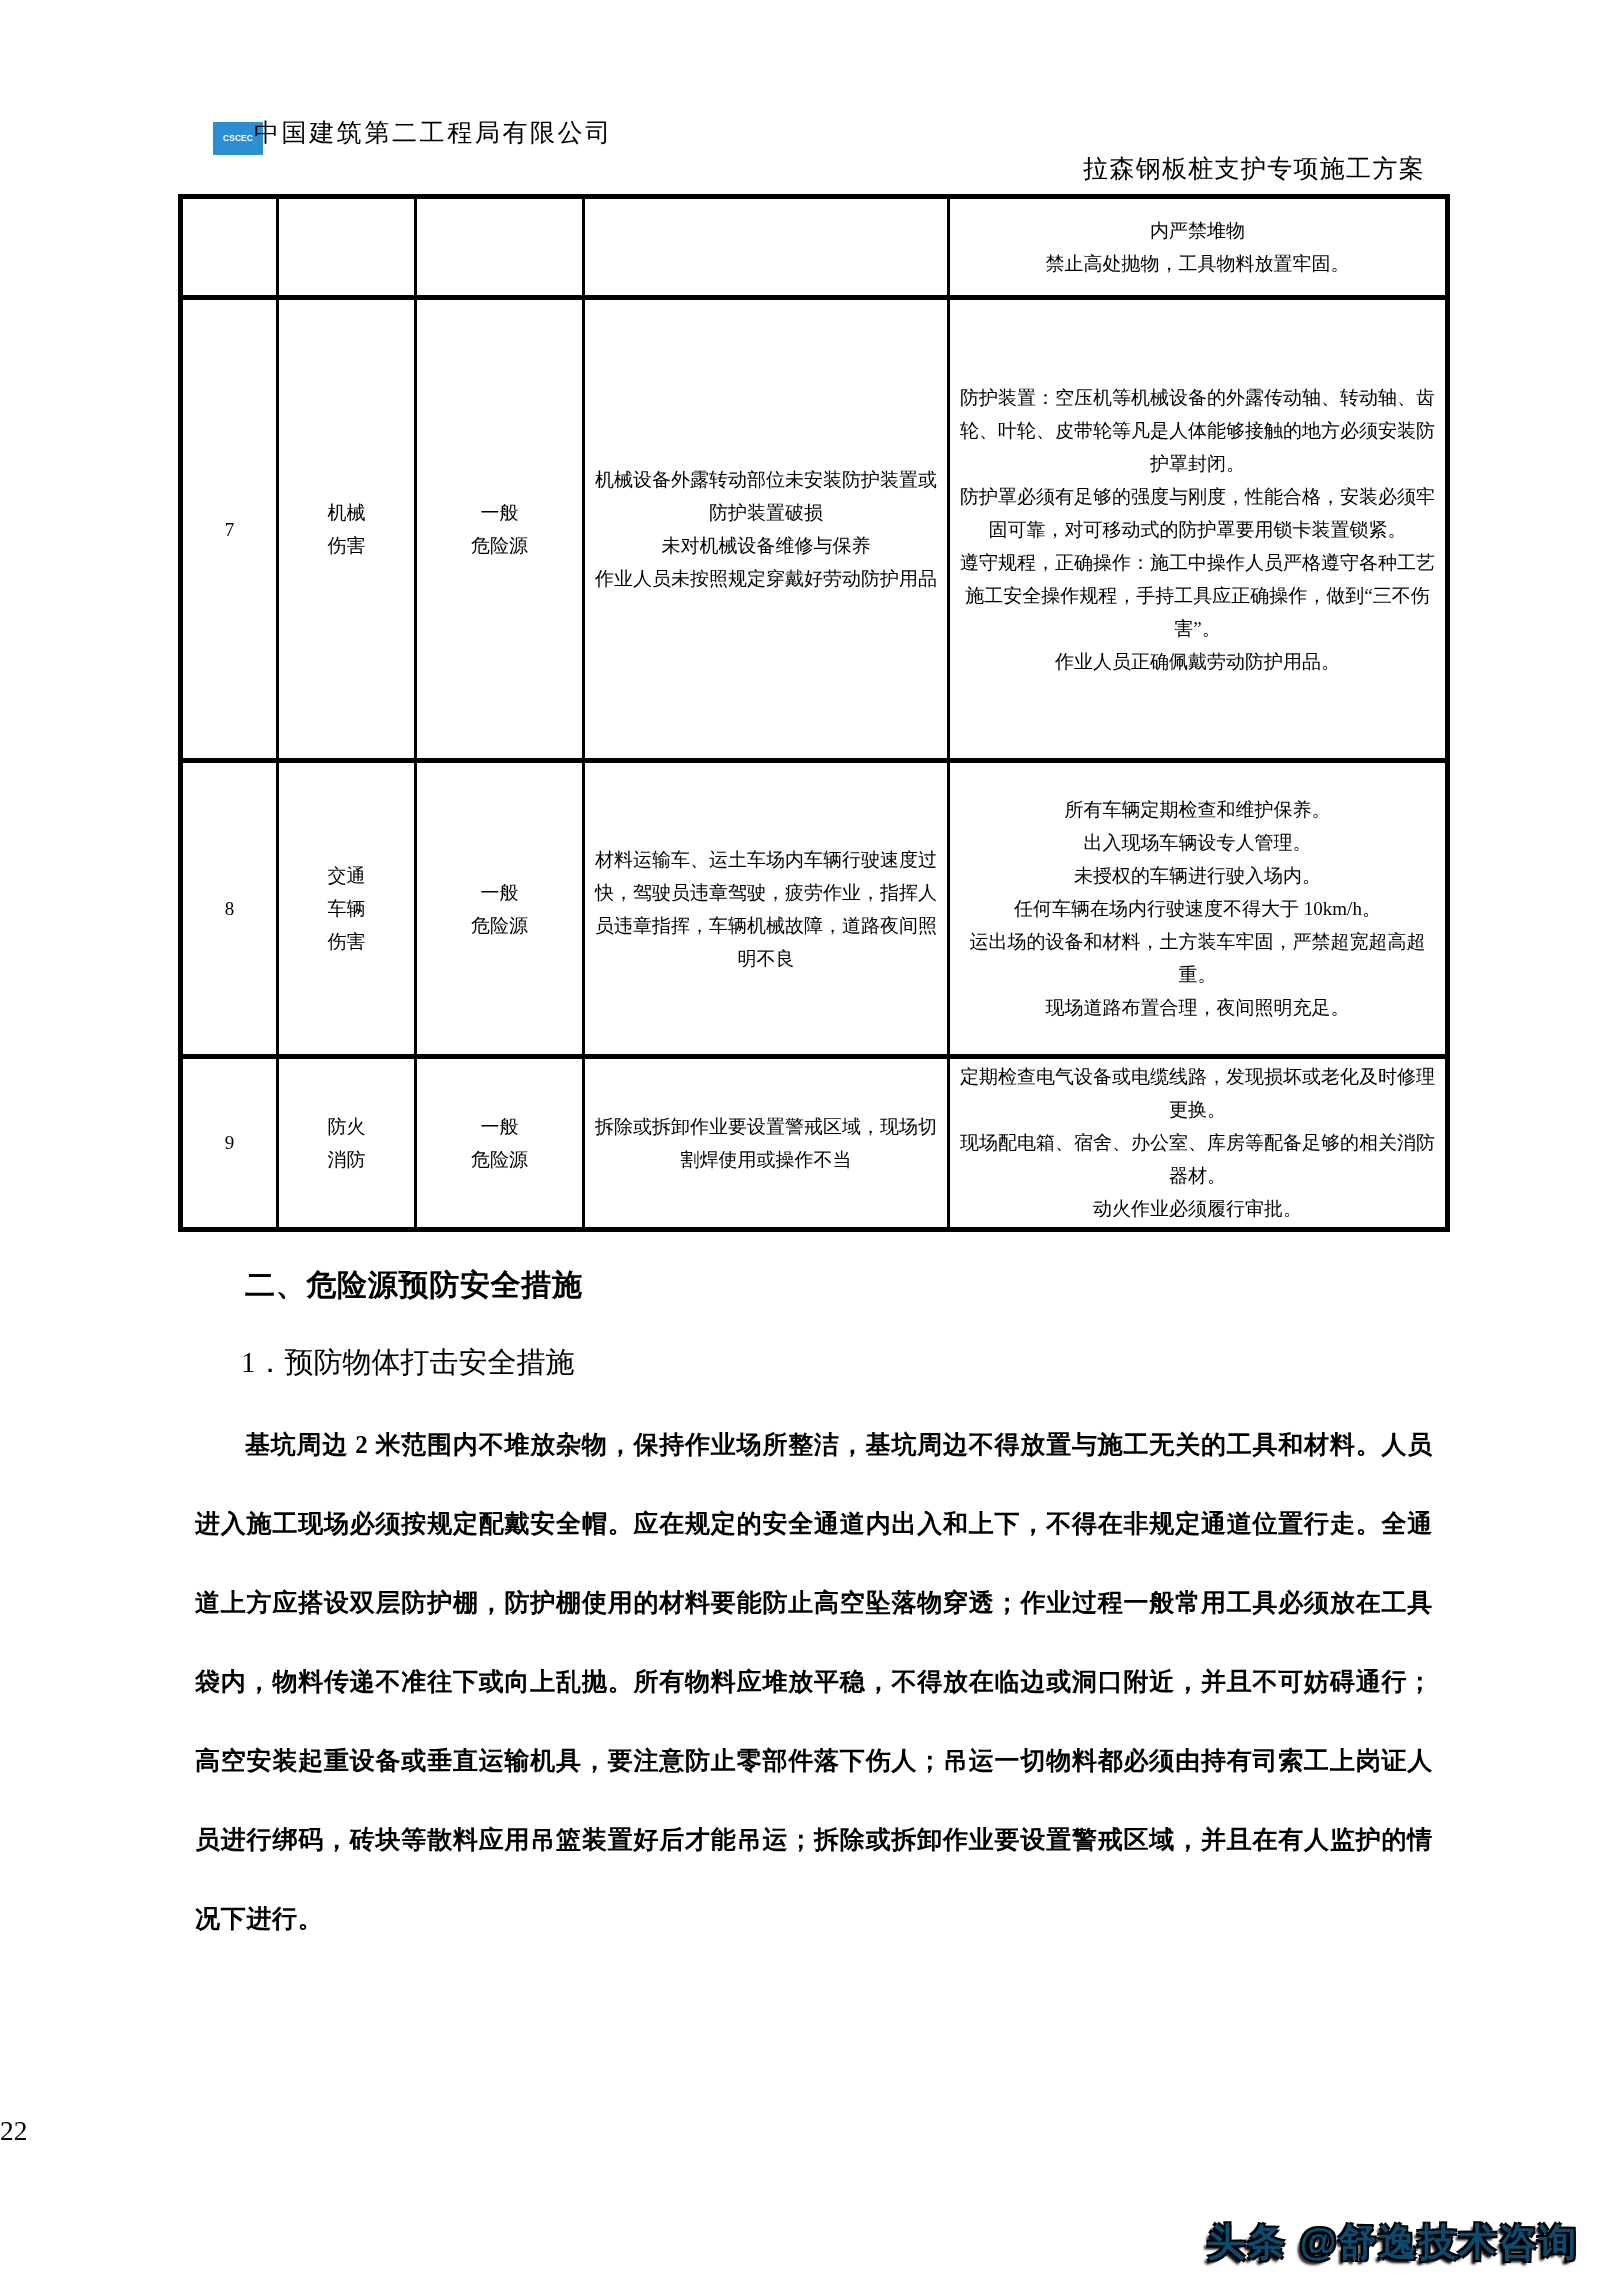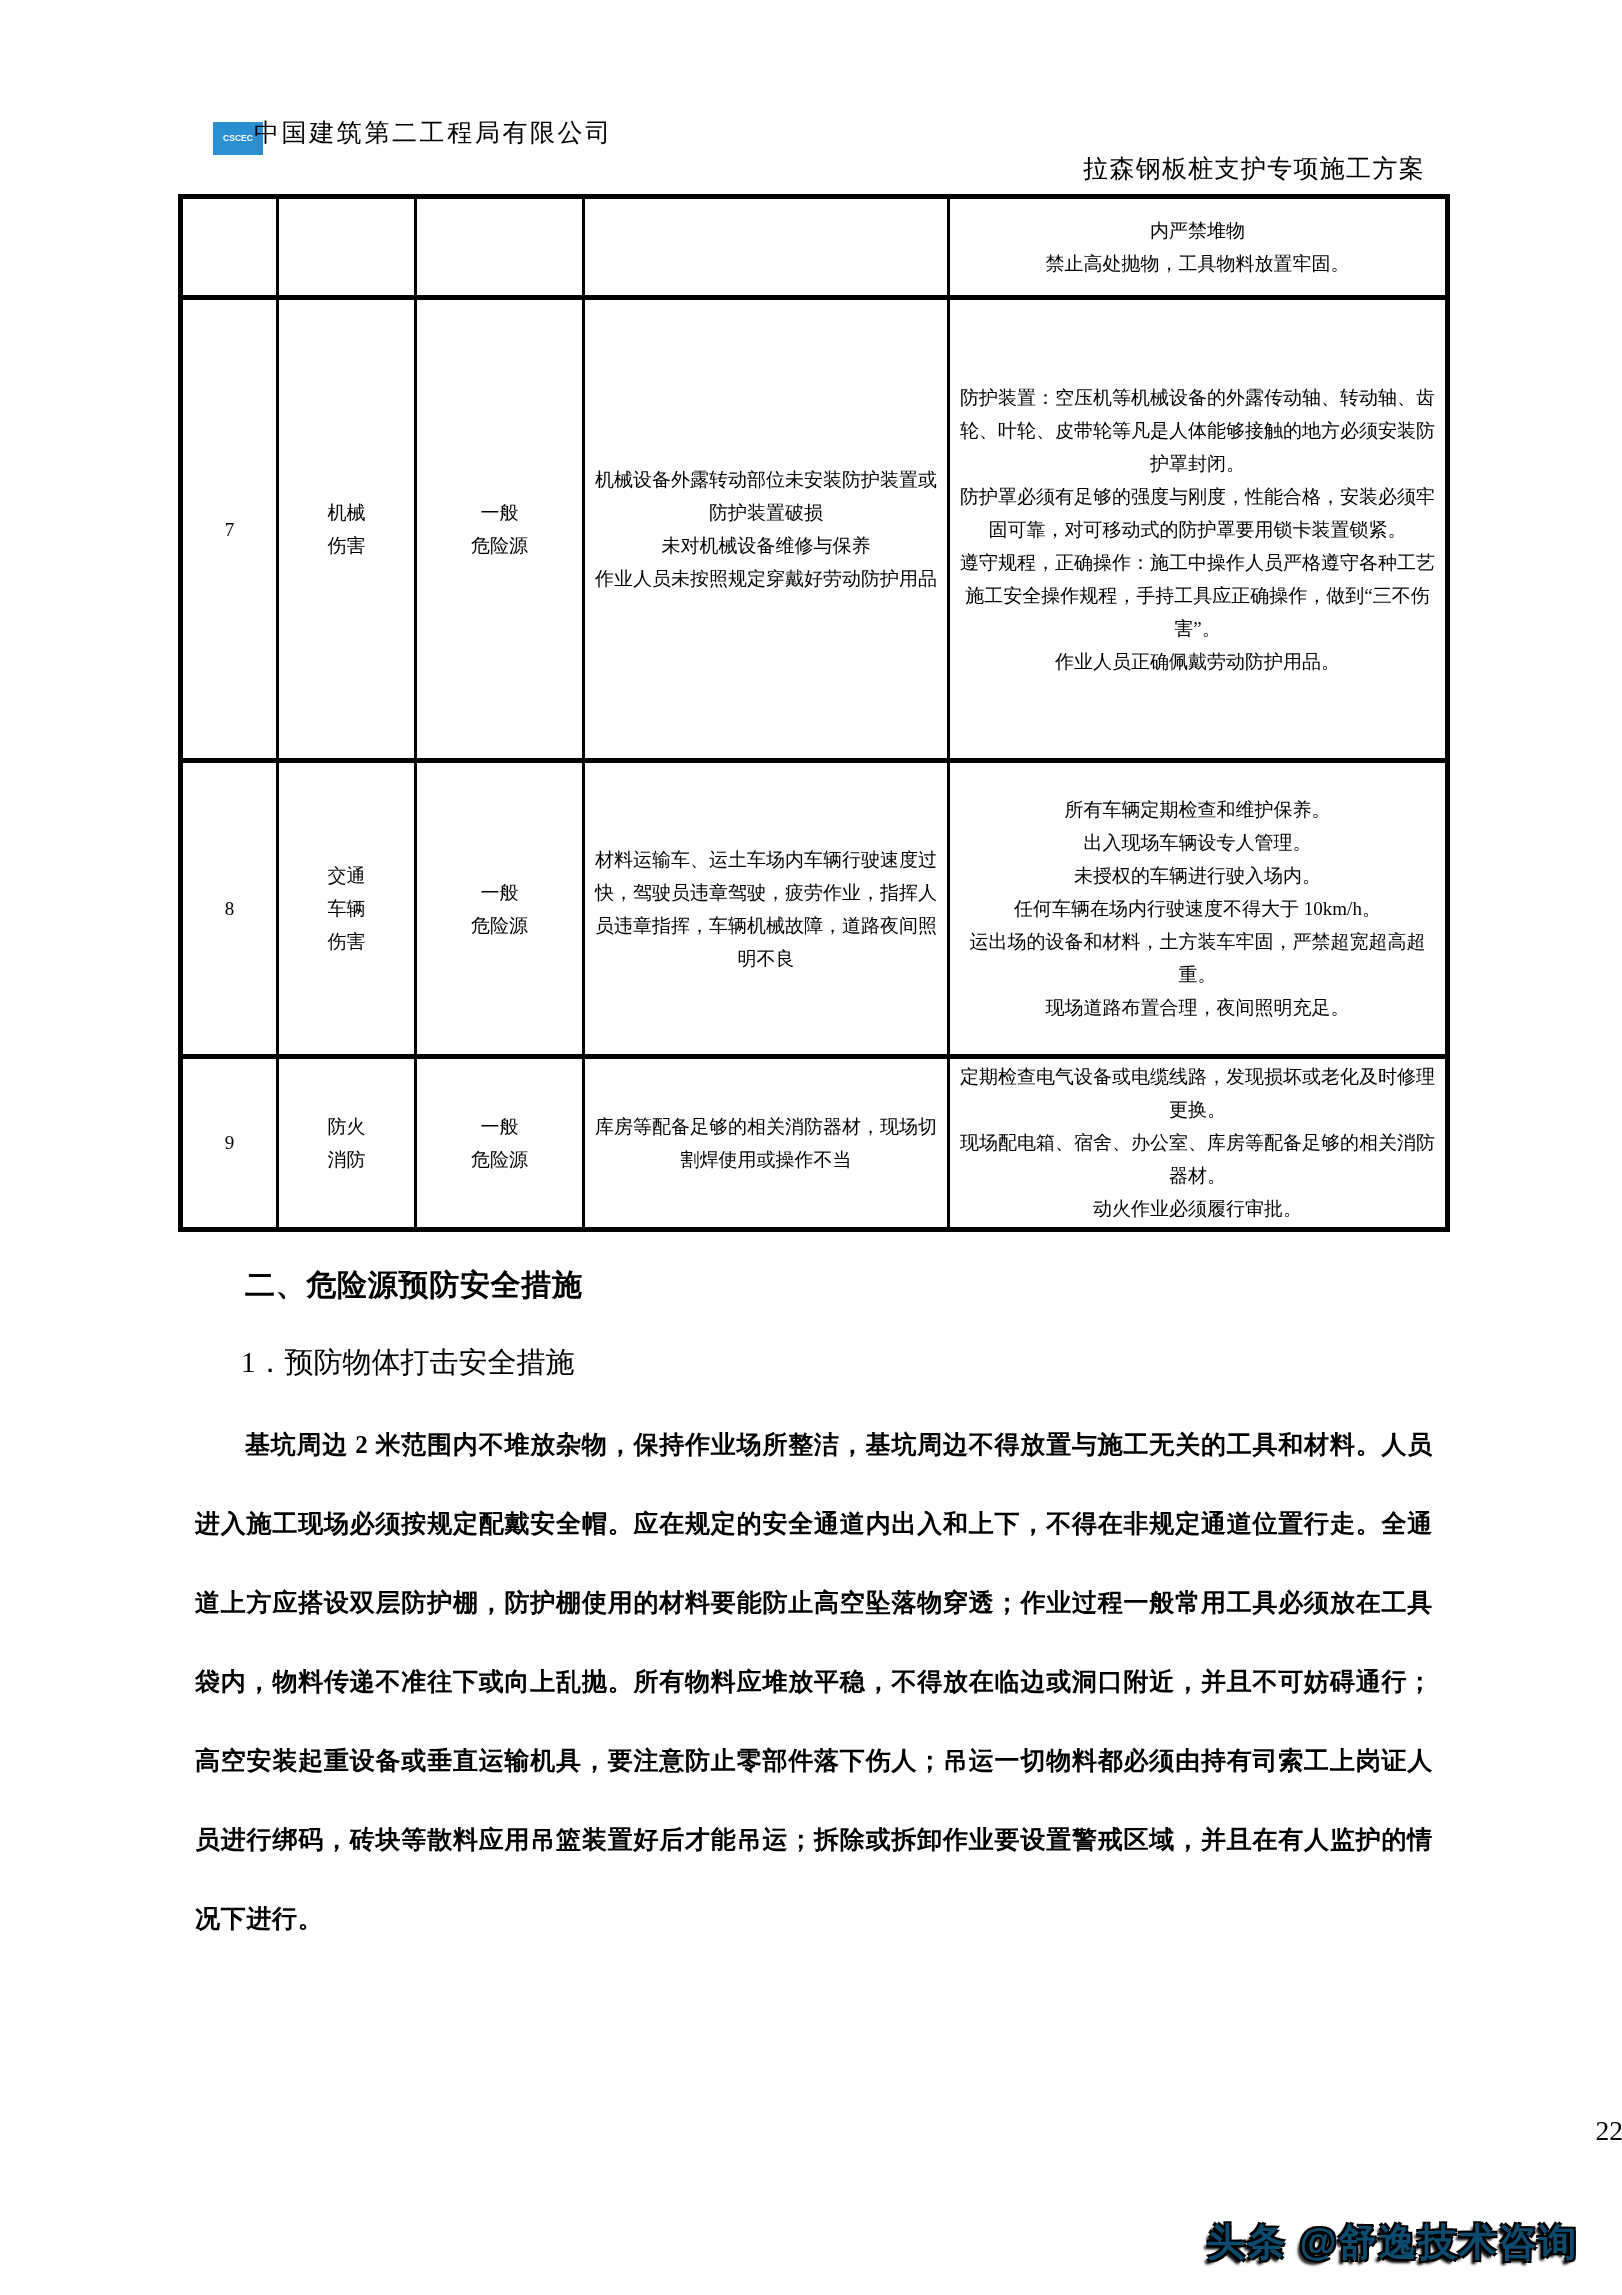--- a/index.html
+++ b/index.html
@@ -52,21 +52,21 @@
     position:absolute; left:195px; top:1405px; width:1238px;
     font-size:25px; line-height:79px; text-align:justify; text-indent:2em;
     letter-spacing:0.7px;
     font-weight:bold;
   }
   .sec-item2 {
     position:absolute; left:195px; top:2030px; width:1238px; height:79px;
     line-height:79px; padding-left:46px; box-sizing:border-box; font-size:29px;
   }
   .page-number {
-    position:absolute; left:0; top:2115px; width:1623px; text-align:right;
+    position:absolute; left:0; top:2115px; width:1623px; text-align:left;
     font-size:27.5px;
   }
   .watermark {
     position:absolute; left:1207px; top:2217px; font-size:38px; font-weight:bold;
     color:#0c4a6e; letter-spacing:2px; white-space:nowrap;
     font-family:"Liberation Sans","DejaVu Sans",sans-serif;
     text-shadow:-2px 2px 0 #000, 2px 2px 0 #000, -2px -2px 0 #000, 2px -2px 0 #000,
                 -3.9px 3.9px 2.6px #000;
   }
 </style>
@@ -124,21 +124,21 @@
 任何车辆在场内行驶速度不得大于 10km/h。
 运出场的设备和材料，土方装车牢固，严禁超宽超高超重。
 现场道路布置合理，夜间照明充足。</td>
     </tr>
     <tr style="height:166px">
       <td class="c-no">9</td>
       <td>防火
 消防</td>
       <td>一般
 危险源</td>
-      <td class="c-desc">库房等配备足够的相关消防器材，现场切割焊使用或操作不当</td>
+      <td class="c-desc">拆除或拆卸作业要设置警戒区域，现场切割焊使用或操作不当</td>
       <td class="c-meas">定期检查电气设备或电缆线路，发现损坏或老化及时修理更换。
 现场配电箱、宿舍、办公室、库房等配备足够的相关消防器材。
 动火作业必须履行审批。</td>
     </tr>
   </tbody>
     </table>
 
   <div class="sec-heading">二、危险源预防安全措施</div>
   <div class="sec-item1">1．预防物体打击安全措施</div>
   <div class="sec-para">基坑周边 2 米范围内不堆放杂物，保持作业场所整洁，基坑周边不得放置与施工无关的工具和材料。人员进入施工现场必须按规定配戴安全帽。应在规定的安全通道内出入和上下，不得在非规定通道位置行走。全通道上方应搭设双层防护棚，防护棚使用的材料要能防止高空坠落物穿透；作业过程一般常用工具必须放在工具袋内，物料传递不准往下或向上乱抛。所有物料应堆放平稳，不得放在临边或洞口附近，并且不可妨碍通行；高空安装起重设备或垂直运输机具，要注意防止零部件落下伤人；吊运一切物料都必须由持有司索工上岗证人员进行绑码，砖块等散料应用吊篮装置好后才能吊运；拆除或拆卸作业要设置警戒区域，并且在有人监护的情况下进行。</div>

